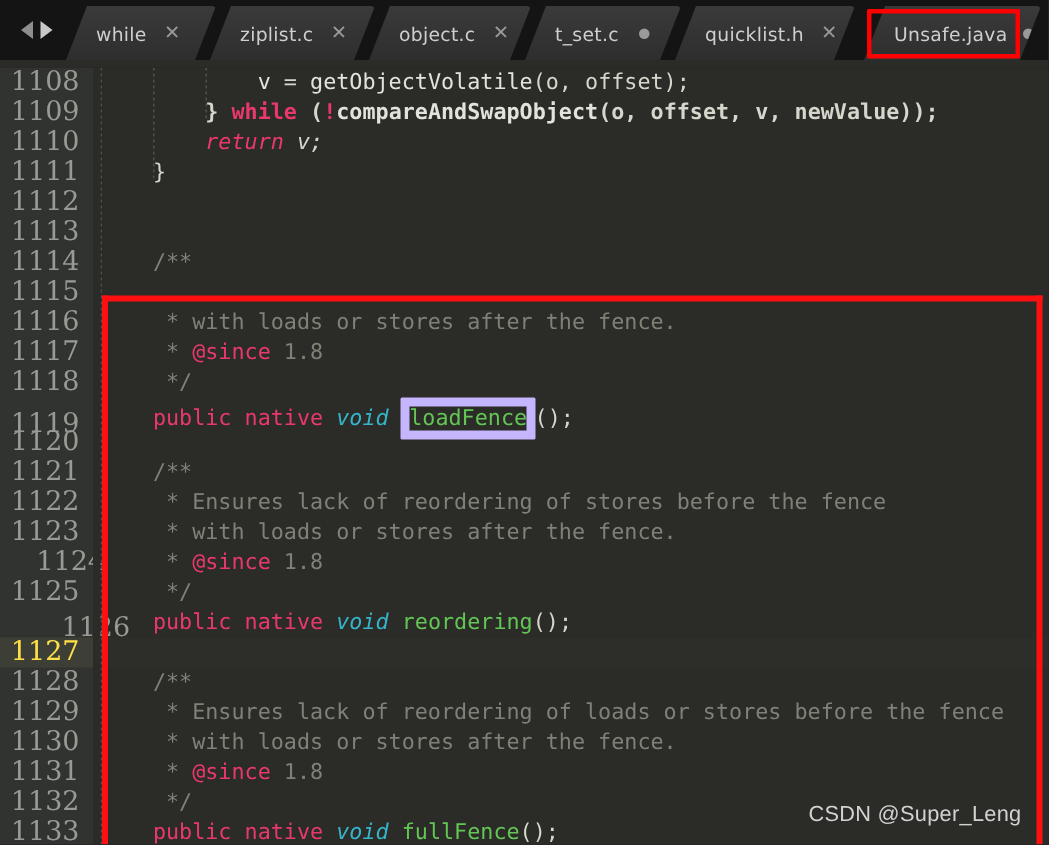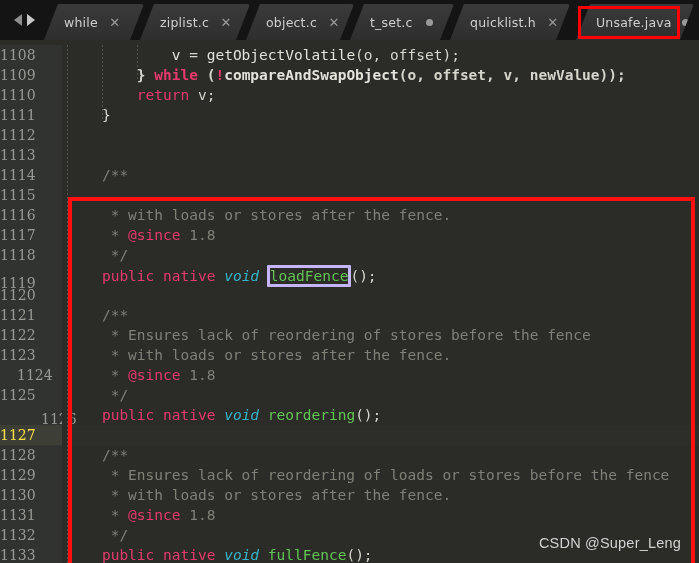--- a/index.html
+++ b/index.html
@@ -114,24 +114,25 @@
     position: absolute;
     left: 0; top: 0;
     width: 62px; height: 518px;
     background: #313330;
   }
   .lnrow {
     position: absolute;
     left: 0;
     width: 62px; height: 20px;
     line-height: 20px;
+    text-align: right;
     padding-right: 9px;
     color: #999a94;
     font-family: "DejaVu Serif", serif;
-    font-size: 14px;
+    font-size: 18px;
   }
   .lnrow.current {
     background: #3d3f37;
     color: #fde047;
   }
 
   #gutter-edge {
     position: absolute;
     left: 62px; top: 0;
     width: 5px; height: 518px;
@@ -167,21 +168,21 @@
   .cyan { color: #35b5c9; font-style: italic; }
   .ident{ color: #e3e3db; }
   .punc { color: #d6d6cc; }
   .brace{ color: #d6d6cc; }
   .cmt  { color: #7f8177; }
   .at   { color: #e8396a; }
   .green{ color: #62c554; }
 
   .occ {
     display: inline-block;
-    border: 3px solid #c4b5fd;
+    border: 6px solid #c4b5fd;
     padding: 0 0px;
     margin: 0 -1px;
     line-height: 16px;
     border-radius: 1px;
   }
 
   
   #code-highlight {
     position: absolute;
     left: 68px; top: 152px;
@@ -278,21 +279,21 @@
         <div class="lnrow" style="top: 480px;">1132</div>
         <div class="lnrow" style="top: 500px;">1133</div>
       </div>
     <div id="gutter-edge"></div>
     <div id="codearea">
         <div class="guide" style="left: 0px; top: 0px; height: 518px;"></div>
         <div class="guide" style="left: 35px; top: 0px; height: 74px;"></div>
         <div class="guide" style="left: 70px; top: 0px; height: 34px;"></div>
         <div class="coderow" style="top: 0px;"><span class="punc">            </span><span class="ident">v</span><span class="punc"> </span><span class="punc">=</span><span class="punc"> </span><span class="ident">getObjectVolatile</span><span class="punc">(o, offset);</span></div>
         <div class="coderow" style="top: 20px; font-weight: bold;"><span class="punc">        </span><span class="brace">}</span><span class="punc"> </span><span class="pink">while</span><span class="punc"> (</span><span class="pink">!</span><span class="ident">compareAndSwapObject</span><span class="punc">(o, offset, v, newValue));</span></div>
-        <div class="coderow" style="top: 40px;"><span class="punc">        </span><span class="pink">return</span><span class="punc"> v;</span></div>
+        <div class="coderow" style="top: 40px; font-style: italic;"><span class="punc">        </span><span class="pink">return</span><span class="punc"> v;</span></div>
         <div class="coderow" style="top: 60px;"><span class="punc">    </span><span class="brace">}</span></div>
         <div class="coderow" style="top: 80px;"></div>
         <div class="coderow" style="top: 100px;"></div>
         <div class="coderow" style="top: 120px;"><span class="cmt">    /**</span></div>
         <div class="coderow" style="top: 160px;"><span class="cmt">     * with loads or stores after the fence.</span></div>
         <div class="coderow" style="top: 180px;"><span class="cmt">     * </span><span class="at">@since</span><span class="cmt"> 1.8</span></div>
         <div class="coderow" style="top: 200px;"><span class="cmt">     */</span></div>
         <div class="coderow" style="top: 220px;"><span class="punc">    </span><span class="pink">public</span><span class="punc"> </span><span class="pink">native</span><span class="punc"> </span><span class="cyan">void</span><span class="punc"> </span><span class="green occ">loadFence</span><span class="punc">();</span></div>
         <div class="coderow" style="top: 240px;"></div>
         <div class="coderow" style="top: 260px;"><span class="cmt">    /**</span></div>

